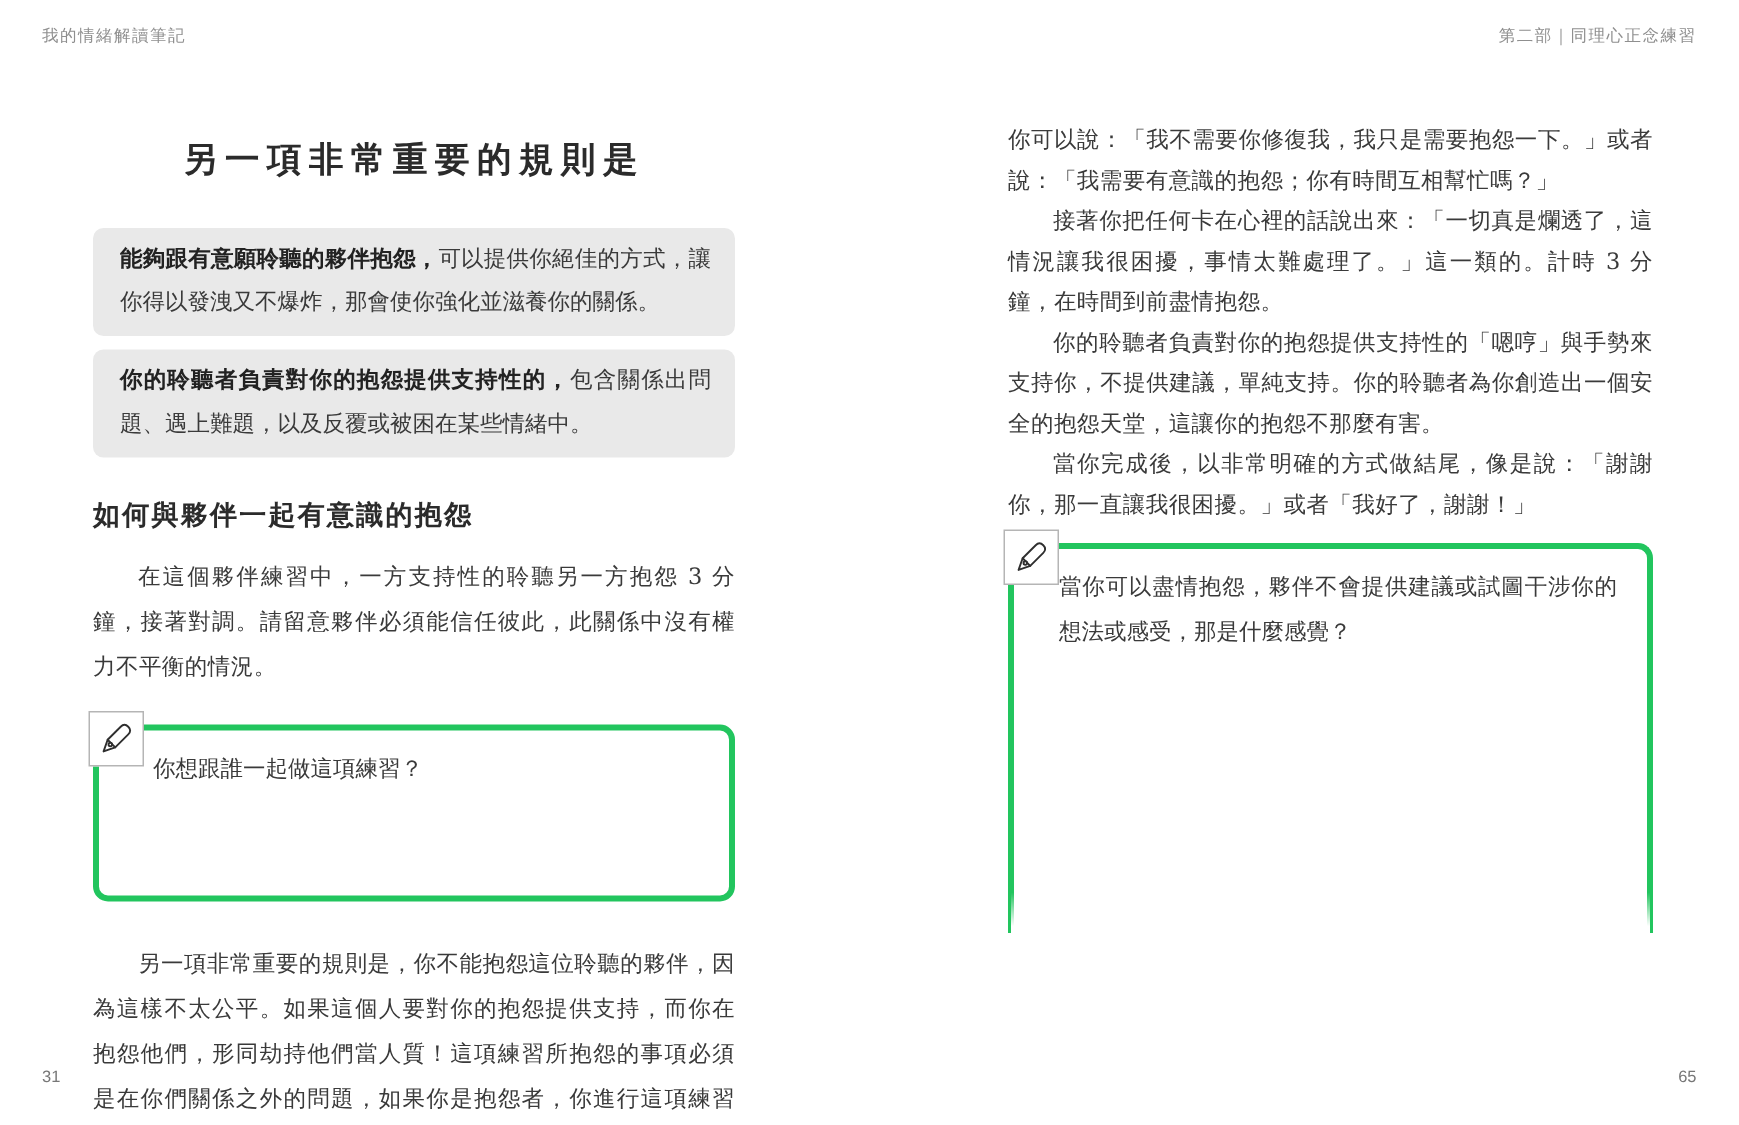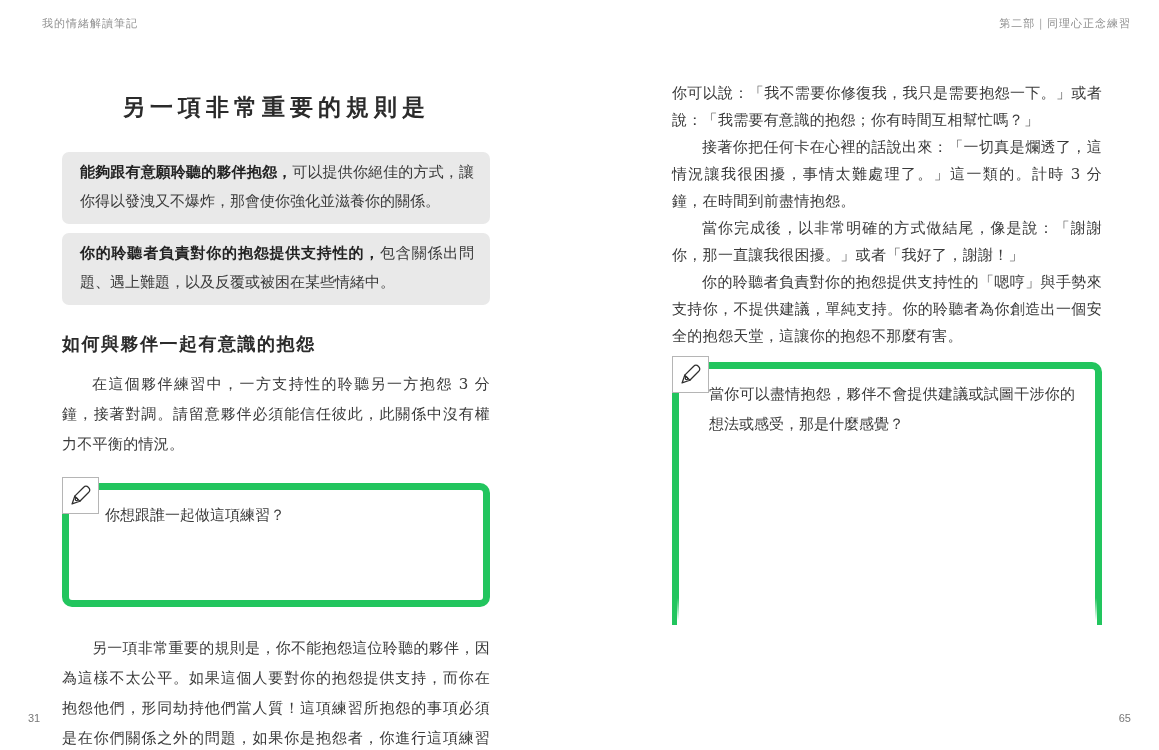--- a/index.html
+++ b/index.html
@@ -11,21 +11,21 @@
     color: #333333;
   }
   .spread { position: relative; width: 1159px; height: 750px; }
 
   
   .running-head {
     position: absolute; top: 16px;
     font-family: "Liberation Sans", sans-serif;
     font-size: 11px; color: #8f8f8f; letter-spacing: 1px;
   }
-  .running-head.left  { left: 42px; }
+  .running-head.left  { left: 28px; }
   .running-head.right { right: 28px; }
   .folio {
     position: absolute; bottom: 26px;
     font-family: "Liberation Sans", sans-serif;
     font-size: 11px; color: #777777;
   }
   .folio.left  { left: 28px; }
   .folio.right { right: 28px; }
 
   
@@ -62,21 +62,21 @@
     font-size: 15px; line-height: 30px;
     text-align: justify; color: #3a3a3a;
     letter-spacing: 0.3px;
   }
   .indent { text-indent: 2em; }
   .right-col .body-text { margin: 0; line-height: 27px; }
   .right-col .first-para { margin-top: 80px; }
 
   .exercise-box {
     position: relative;
-    border: 7px solid #22c55e;
+    border: 4px solid #22c55e;
     border-radius: 10px;
     background: #ffffff;
   }
   .left-box  { margin-top: 24px; height: 110px; }
   .right-box {
     margin-top: 12px; height: 256px;
     border-bottom: none;
     border-radius: 10px 10px 0 0;
   }
   .right-box::after {
@@ -136,22 +136,22 @@
       <p class="question">你想跟誰一起做這項練習？</p>
     </div>
 
     <p class="body-text indent" style="margin-top:26px;">另一項非常重要的規則是，你不能抱怨這位聆聽的夥伴，因為這樣不太公平。如果這個人要對你的抱怨提供支持，而你在抱怨他們，形同劫持他們當人質！這項練習所抱怨的事項必須是在你們關係之外的問題，如果你是抱怨者，你進行這項練習是因為了解必須要抱怨，</p>
   </div>
 
   <div class="page-col right-col">
 
     <p class="body-text first-para">你可以說：「我不需要你修復我，我只是需要抱怨一下。」或者說：「我需要有意識的抱怨；你有時間互相幫忙嗎？」</p>
     <p class="body-text indent">接著你把任何卡在心裡的話說出來：「一切真是爛透了，這情況讓我很困擾，事情太難處理了。」這一類的。計時 3 分鐘，在時間到前盡情抱怨。</p>
+    <p class="body-text indent">你的聆聽者負責對你的抱怨提供支持性的「嗯哼」與手勢來支持你，不提供建議，單純支持。你的聆聽者為你創造出一個安全的抱怨天堂，這讓你的抱怨不那麼有害。</p>
     <p class="body-text indent">當你完成後，以非常明確的方式做結尾，像是說：「謝謝你，那一直讓我很困擾。」或者「我好了，謝謝！」</p>
-    <p class="body-text indent">你的聆聽者負責對你的抱怨提供支持性的「嗯哼」與手勢來支持你，不提供建議，單純支持。你的聆聽者為你創造出一個安全的抱怨天堂，這讓你的抱怨不那麼有害。</p>
 
     <div class="exercise-box right-box">
       <div class="pencil-badge">
         <svg viewBox="0 0 32 32" fill="none" stroke="#2f2f2f" stroke-width="1.5" stroke-linejoin="round" stroke-linecap="round">
           <path d="M6 26 L9.2 16.8 L15.2 22.8 Z" fill="#ffffff"></path>
           <circle cx="11.3" cy="20.6" r="1.4" fill="#ffffff"></circle>
           <path d="M9.2 16.8 L19.5 6.5 Q22.5 3.5 25.5 6.5 Q28.5 9.5 25.5 12.5 L15.2 22.8"></path>
         </svg>
       </div>
       <p class="question" style="padding-left:30px;">當你可以盡情抱怨，夥伴不會提供建議或試圖干涉你的想法或感受，那是什麼感覺？</p>

